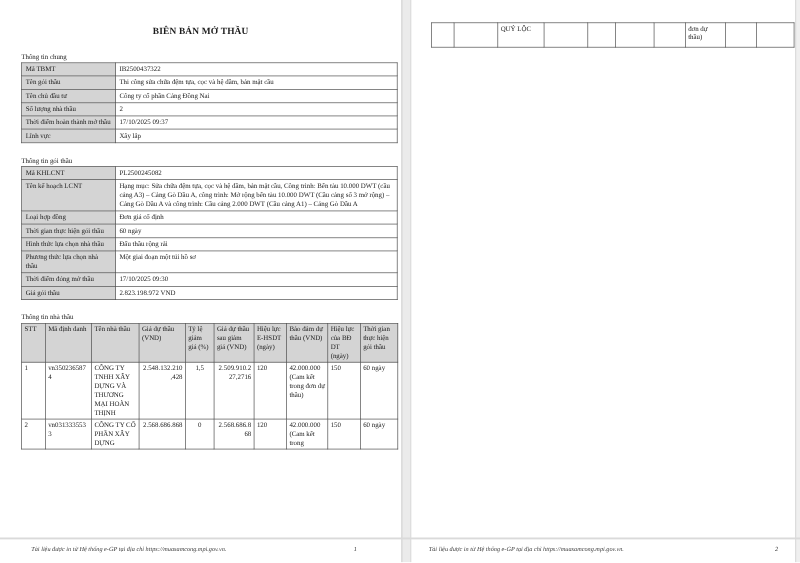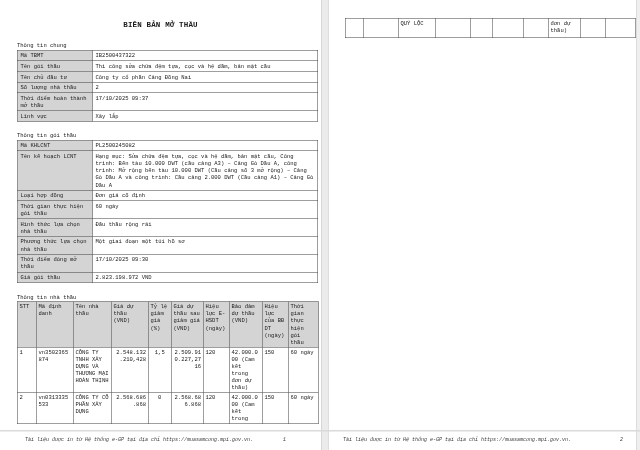--- a/index.html
+++ b/index.html
@@ -1,17 +1,17 @@
 <!DOCTYPE html>
 <html><head>
 <meta charset="utf-8">
 <style>
   html,body{margin:0;padding:0;background:#ffffff;}
   .viewport{position:relative;width:640px;height:450px;overflow:hidden;background:#fff;
-    font-family:Liberation Mono, monospace;color:#1b1b1b;}
+    font-family:Liberation Serif, serif;color:#1b1b1b;}
   .zoomwrap{position:absolute;top:0;left:0;width:1280px;height:900px;
     transform:scale(.5);transform-origin:0 0;}
   .page{position:absolute;top:0;height:900px;background:#fff;}
   .page-left{left:0;width:642px;}
   .page-right{left:658px;width:614px;}
   .gap-strip{position:absolute;top:0;left:642px;width:16px;height:900px;
     background:#ebebeb;border-left:2px solid #d6d6d6;border-right:2px solid #dedede;box-sizing:border-box;}
   .edge-strip{position:absolute;top:0;left:1272px;width:8px;height:900px;
     background:#efefef;border-left:2px solid #dcdcdc;box-sizing:border-box;}
   .seam{position:absolute;left:0;top:860px;width:1280px;height:3px;background:#dadada;z-index:5;}

